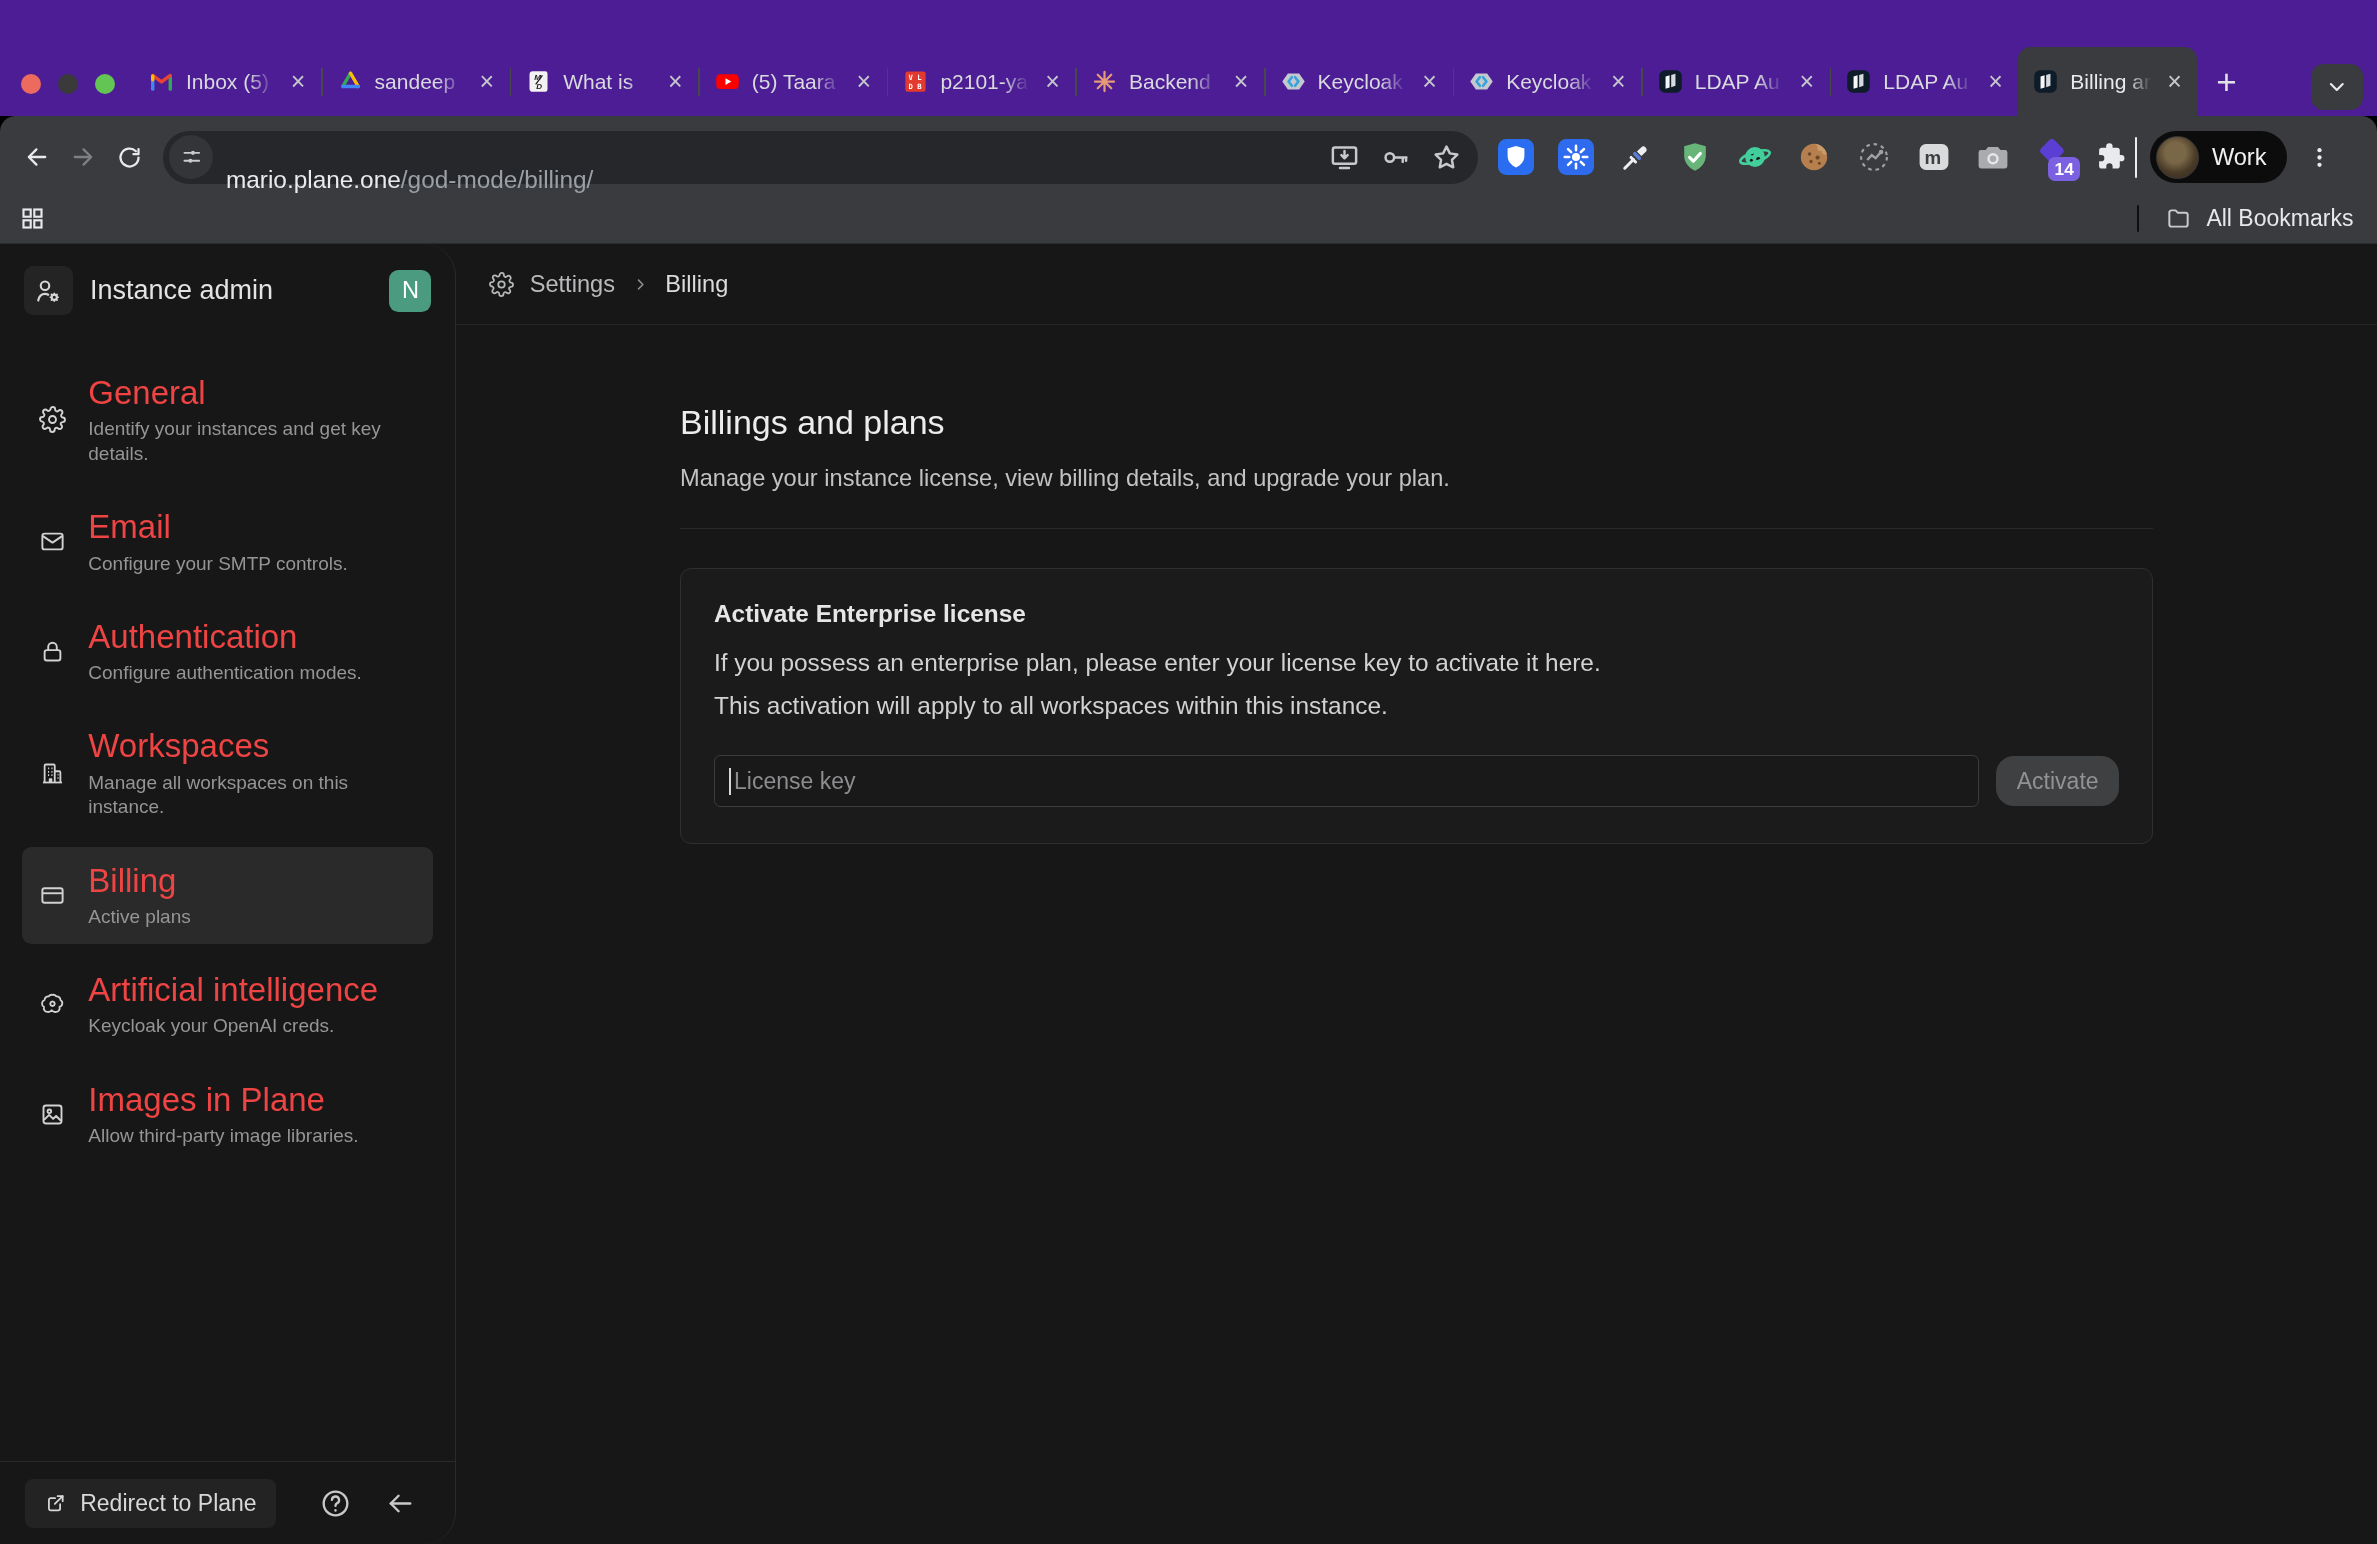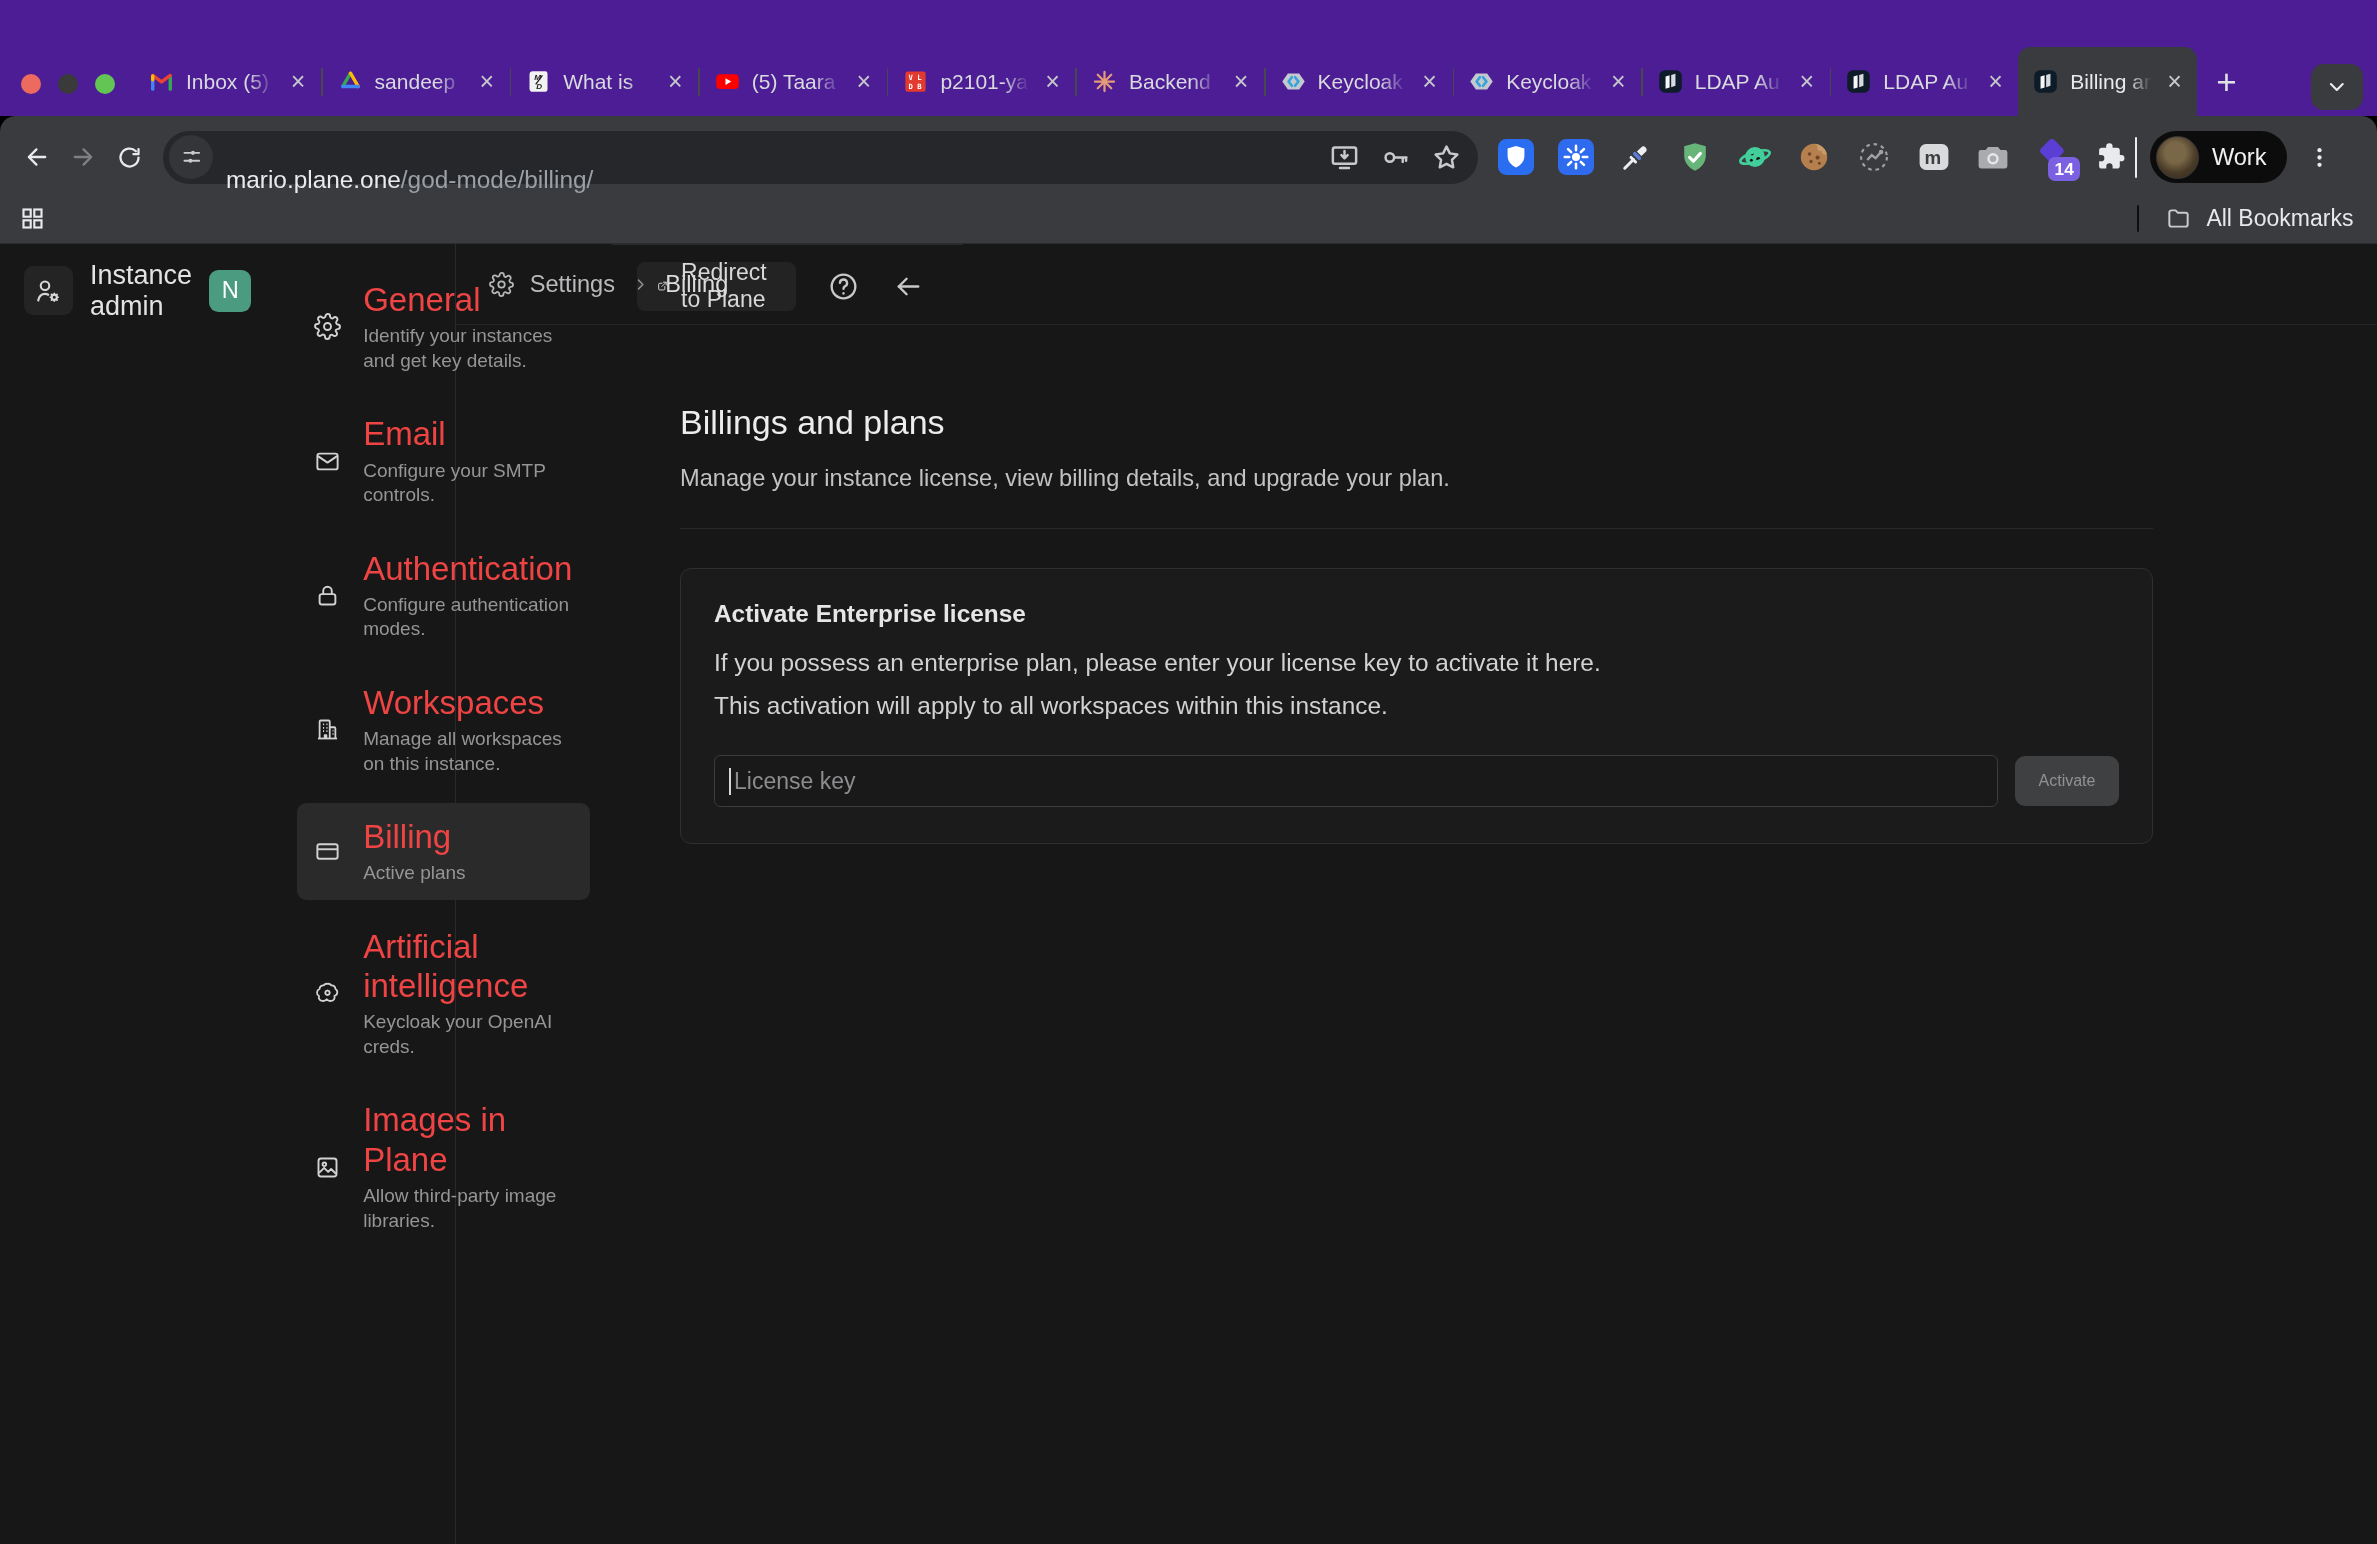--- a/index.html
+++ b/index.html
@@ -52,21 +52,21 @@
   
   .bookmarks{height:46px;background:#3a3b3e;display:flex;align-items:center;padding:0 23.6px 4.7px 19px;box-sizing:border-box;border-bottom:0.8px solid #2a2b2d;}
   .apps{width:27px;height:27px;} .apps svg{width:27px;height:27px;}
   .bm-right{margin-left:auto;display:flex;align-items:center;gap:15.7px;}
   .bm-sep{width:2.4px;height:27px;background:#0e0e0e;border-radius:1.6px;margin-right:11px;}
   .bm-right svg{width:25px;height:25px;}
   .bm-label{color:#e6e8ea;font-size:23px;}
 
   
   .page{display:flex;height:1300px;background:#171717;}
-  .sidebar{width:456px;flex:0 0 456px;border-right:0.8px solid #2a2a2c;display:flex;flex-direction:row;box-sizing:border-box;}
+  .sidebar{width:456px;flex:0 0 456px;border-right:0.8px solid #2a2a2c;display:flex;flex-direction:column;box-sizing:border-box;border-radius:32px;}
   .sb-head{height:93px;display:flex;align-items:center;padding:0 23.6px;gap:17.3px;}
   .sb-app-icon{width:49px;height:49px;background:#242425;border-radius:9.4px;display:flex;align-items:center;justify-content:center;color:#d6d6d6;}
   .sb-app-icon svg{width:30px;height:30px;}
   .sb-title{font-size:27px;color:#e3e3e3;flex:1;}
   .sb-avatar{width:42px;height:42px;border-radius:9.4px;background:#4a9b80;color:#fff;font-size:23.6px;display:flex;align-items:center;justify-content:center;}
   .nav{padding:22px 22px 0;flex:1;}
   .nav-item{display:flex;align-items:center;gap:22px;padding:14px 17.3px;border-radius:9.4px;margin-bottom:12.6px;}
   .nav-item.selected{background:#2a2a2b;}
   .nav-icon{width:27px;height:27px;color:#d2d2d2;flex:0 0 27px;}
   .nav-icon svg{width:27px;height:27px;}
@@ -91,21 +91,21 @@
   .pg-divider{border:none;border-top:0.8px solid #29292b;margin:36px 0 0;}
   .card{margin-top:39px;background:#1b1b1c;border:0.8px solid #2f2f31;border-radius:11px;padding:31px 33px 36px;box-sizing:border-box;}
   .card-title{font-size:24.4px;font-weight:600;color:#e6e6e6;}
   .card-line{font-size:24.4px;color:#d2d2d2;margin-top:20.4px;line-height:1.2;}
   .card-line + .card-line{margin-top:14px;}
   .lic-row{display:flex;align-items:center;gap:17.3px;margin-top:35px;}
   .lic-input-wrap{position:relative;flex:1;}
   .lic-input{width:100%;height:52px;box-sizing:border-box;background:#19191a;border:1.2px solid #3c3c3e;border-radius:6.3px;color:#e3e3e3;font-size:23px;padding:0 15.7px 0 19px;outline:none;font-family:"Liberation Sans","DejaVu Sans",sans-serif;}
   .lic-input::placeholder{color:#8d8d8f;}
   .caret{position:absolute;left:15px;top:12.6px;width:2px;height:27px;background:#d6d6d6;}
-  .activate-btn{height:50px;min-width:104px;background:#3f4041;border:none;border-radius:10px;color:#919294;font-size:16px;padding:0 20.4px;font-family:"Liberation Sans","DejaVu Sans",sans-serif;}
+  .activate-btn{height:50px;min-width:104px;background:#3f4041;border:none;border-radius:18px;color:#919294;font-size:23px;padding:0 20.4px;font-family:"Liberation Sans","DejaVu Sans",sans-serif;}
 </style>
 </head>
 <body>
 
 <div class="window">
 
   <div class="tabstrip">
     <div class="traffic">
       <span class="t-red"></span>
       <span class="t-yellow"></span>

